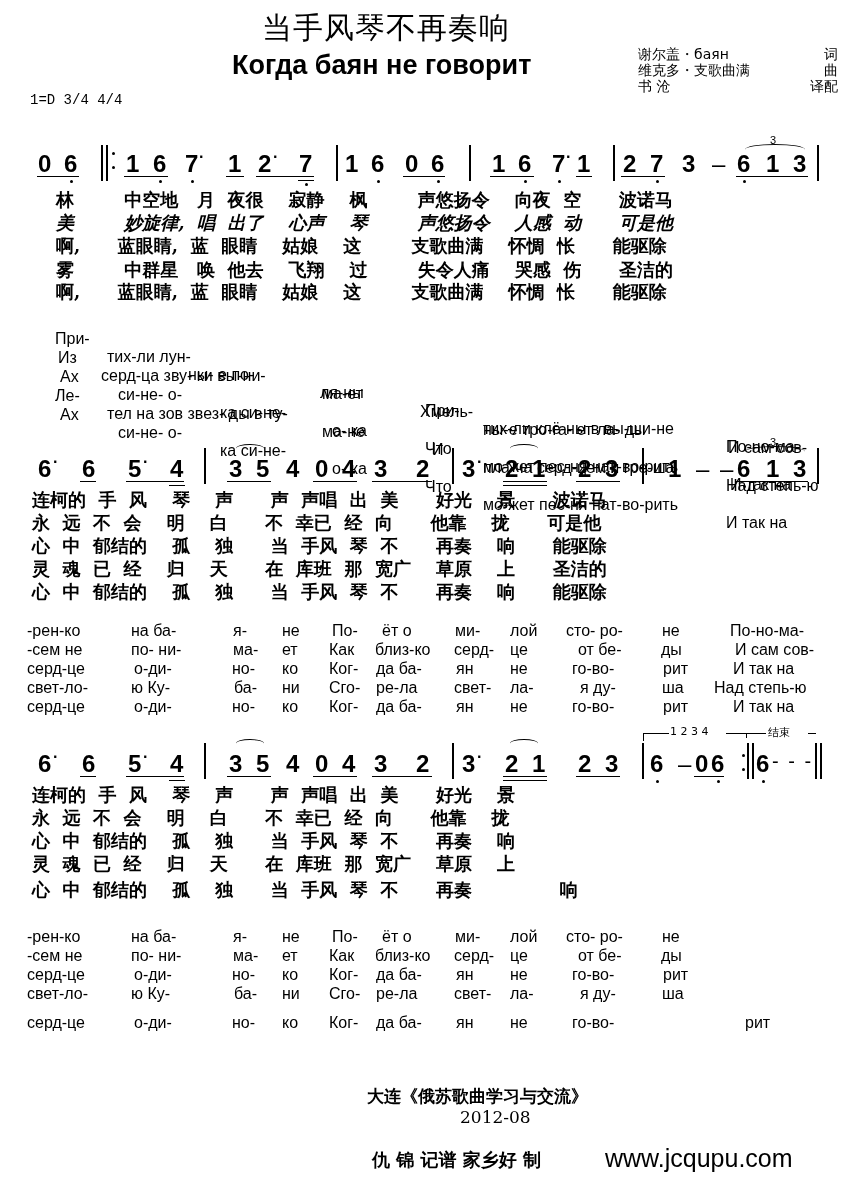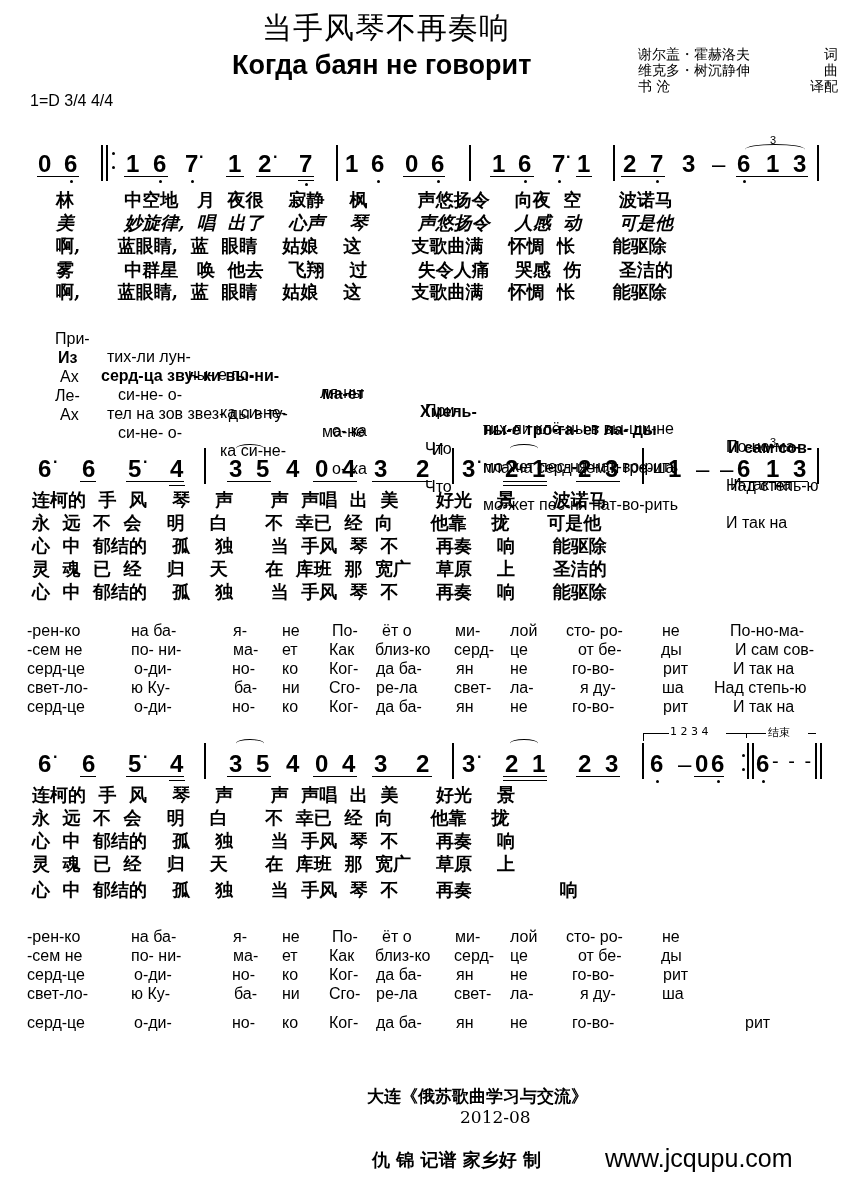--- a/index.html
+++ b/index.html
@@ -3,21 +3,21 @@
 <meta charset="utf-8">
 <style>
   html,body{margin:0;padding:0;background:#fff;}
   body{width:858px;height:1181px;position:relative;overflow:hidden;color:#000;font-family:"DejaVu Sans",sans-serif;}
   .abs{position:absolute;white-space:nowrap;}
   .title-cn{left:262px;top:8px;font-size:30px;font-family:"DejaVu Sans",sans-serif;letter-spacing:1px;}
   .title-ru{left:232px;top:50px;font-size:27px;font-weight:bold;font-family:"Liberation Sans",sans-serif;}
   .credits{left:638px;top:46px;font-size:14px;line-height:16px;font-family:"DejaVu Sans",sans-serif;}
   .credits div{position:relative;width:200px;height:16px;}
   .credits .r{position:absolute;right:0;top:0;}
-  .key{left:30px;top:92px;font-size:16px;font-family:Liberation Sans, sans-serif;}
+  .key{left:30px;top:92px;font-size:14px;font-family:Liberation Mono, monospace;}
   .notes{font-family:"Liberation Sans",sans-serif;font-weight:bold;font-size:24px;}
   .n{position:absolute;}
   .ul{position:absolute;height:0;border-top:1.5px solid #000;}
   .bar{position:absolute;width:0;border-left:2px solid #000;}
   .dot{position:absolute;width:3px;height:3px;background:#000;border-radius:50%;}
   .cn{font-family:"DejaVu Serif",serif;font-size:18px;font-weight:bold;}
   .cnrow{position:absolute;white-space:pre;}
   .ru{font-family:"Liberation Sans",sans-serif;font-size:16px;}
   .rurow{position:absolute;white-space:pre;}
   .arc{position:absolute;border-top:1.5px solid #000;border-radius:50% 50% 0 0;}
@@ -26,22 +26,22 @@
   .footer3{left:372px;top:1148px;font-size:18px;font-family:"DejaVu Serif",serif;font-weight:bold;}
   .watermark{left:605px;top:1144px;font-size:25px;font-family:"Liberation Sans",sans-serif;}
   .volta{position:absolute;font-size:11px;font-family:"DejaVu Sans",sans-serif;}
 </style>
 </head>
 <body>
 
 <div class="abs title-cn">当手风琴不再奏响</div>
 <div class="abs title-ru">Когда баян не говорит</div>
 <div class="abs credits">
-  <div><span>谢尔盖・霍赫洛夫</span><span class="r">词</span></div>
-  <div><span>维克多・树沉静伸</span><span class="r">曲</span></div>
+  <div><span>谢尔盖・баян</span><span class="r">词</span></div>
+  <div><span>维克多・支歌曲满</span><span class="r">曲</span></div>
   <div><span>书          沧</span><span class="r">译配</span></div>
 </div>
 <div class="abs key">1=D  3/4  4/4</div>
 
 <div class="abs notes" style="left:0;top:0;">
   <span class="n" style="left:38px;top:150px;">0</span>
     <span class="n" style="left:64px;top:150px;">6</span>
   <div class="ul" style="left:37px;top:176px;width:42px;"></div>
     <div class="dot" style="left:70px;top:180px;"></div>
   <div class="bar" style="left:101px;top:145px;height:36px;"></div>
@@ -109,21 +109,21 @@
 <div class="ru">
   <div class="rurow" style="top:312px;width:858px;">
     <span class="abs" style="left:55px;">При-</span>
     <span class="abs" style="left:107px;">тих-ли лун-</span>
     <span class="abs" style="left:188px;">ны- е по-</span>
     <span class="abs" style="left:320px;">ля-ны</span>
     <span class="abs" style="left:425px;">При-</span>
     <span class="abs" style="left:483px;">тих-ли клё-ны в вы-ши-не</span>
     <span class="abs" style="left:726px;">По-но-ма-</span>
   </div>
-  <div class="rurow" style="top:331px;width:858px;font-weight:bold;">
+  <div class="rurow" style="top:331px;width:858px;">
     <span class="abs" style="left:58px;">Из</span>
     <span class="abs" style="left:101px;">серд-ца зву- ки вы-ни-</span>
     <span class="abs" style="left:322px;">ма-ет</span>
     <span class="abs" style="left:420px;">Хмель-</span>
     <span class="abs" style="left:483px;">ны-е тро-га-    ет ла- ды</span>
     <span class="abs" style="left:728px;">И сам сов-</span>
   </div>
   <div class="rurow" style="top:350px;width:858px;">
     <span class="abs" style="left:60px;">Ах</span>
     <span class="abs" style="left:118px;">си-не- о-</span>

